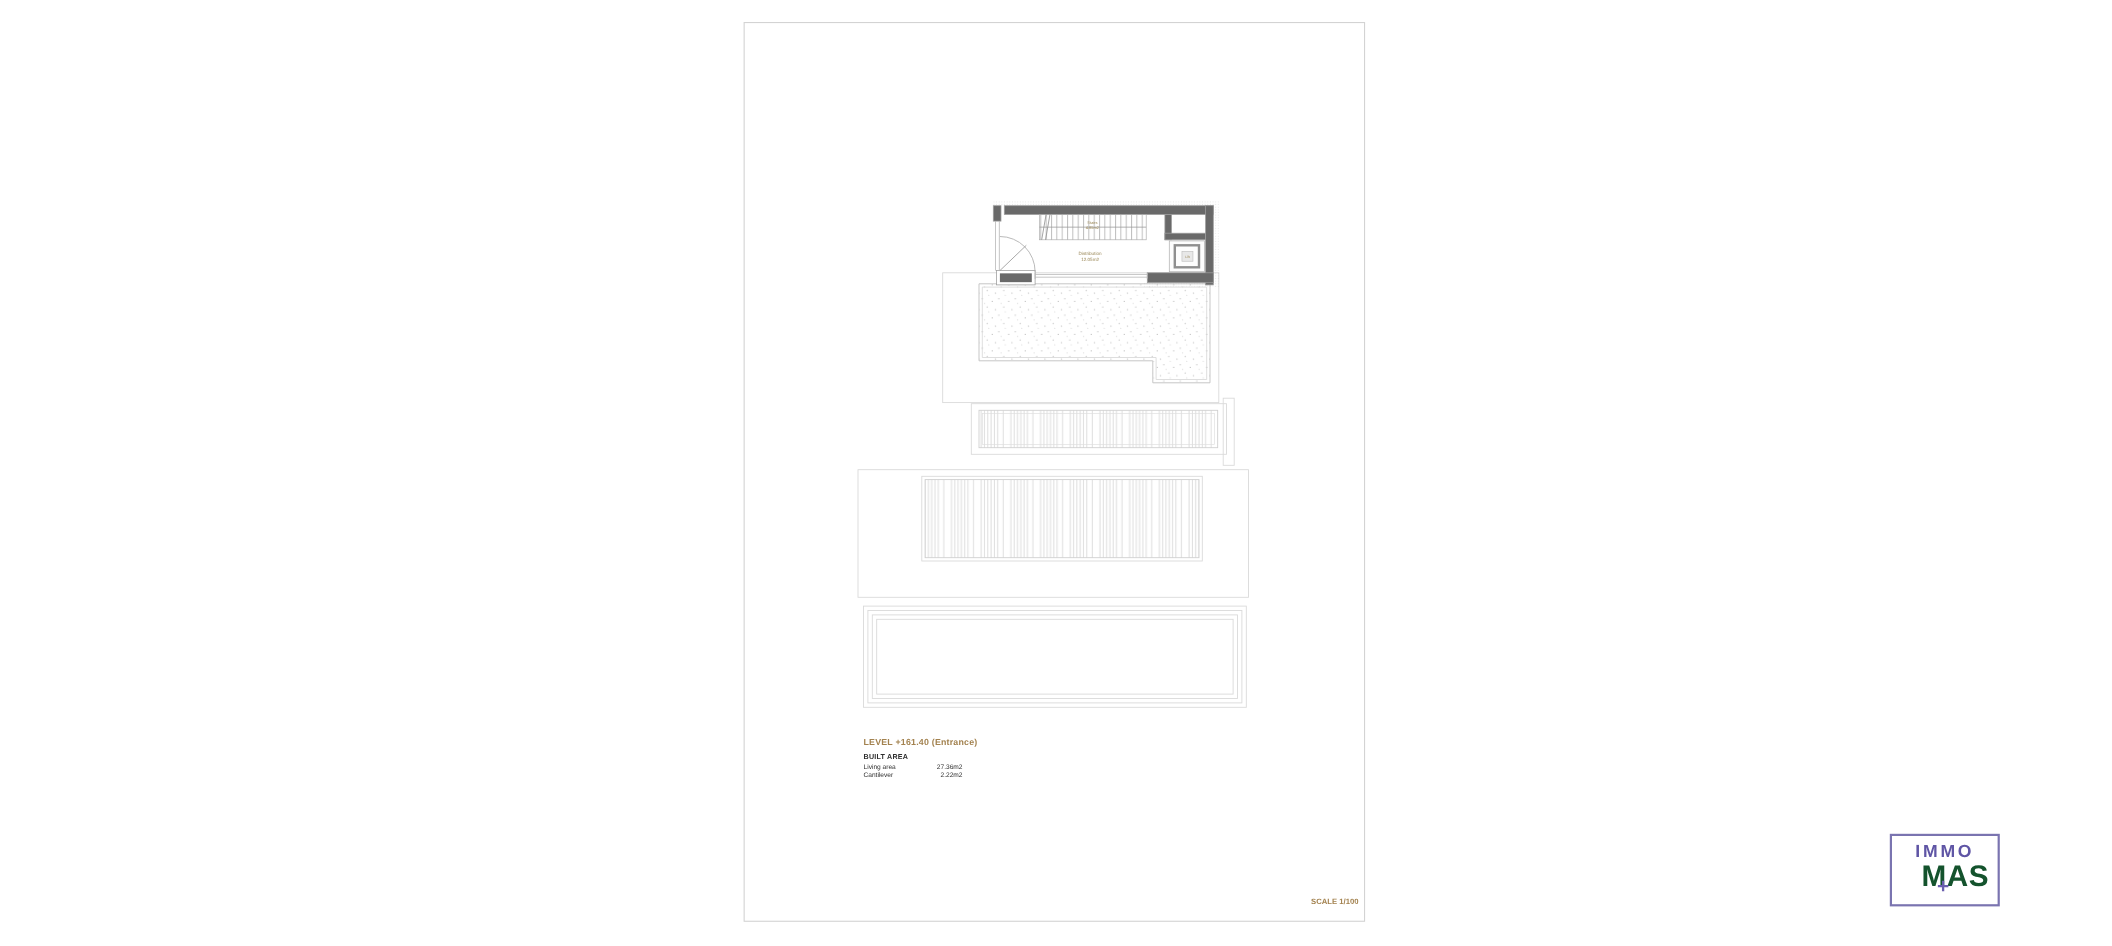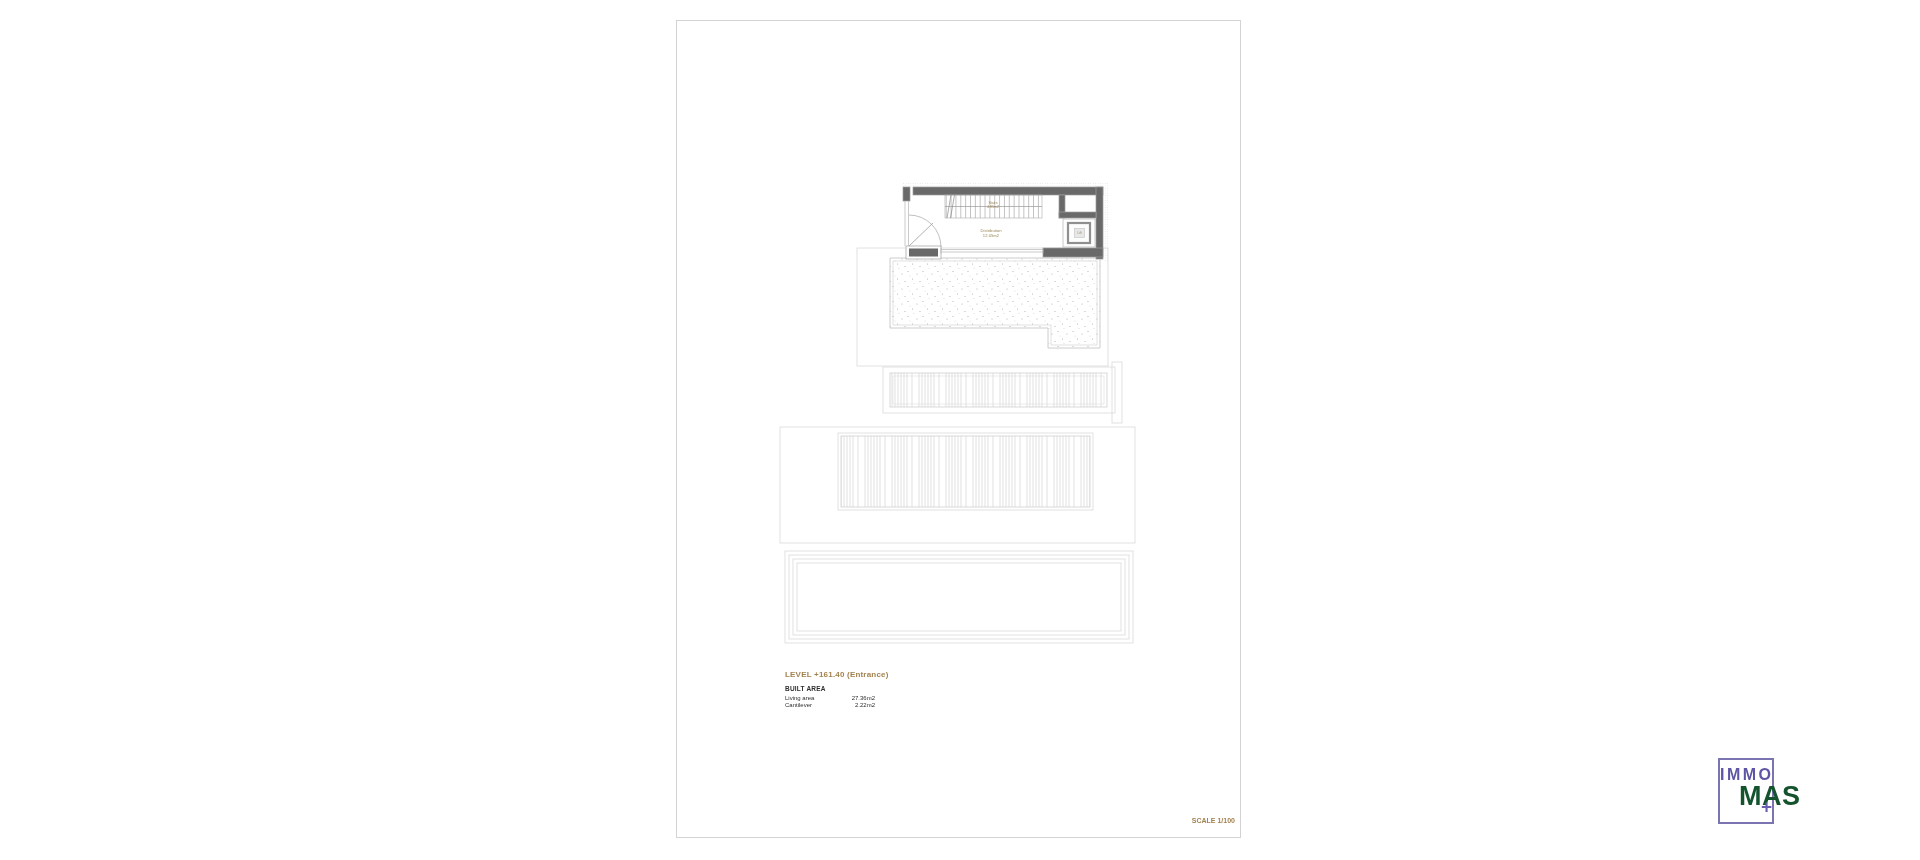--- a/index.html
+++ b/index.html
@@ -10,21 +10,21 @@
   .plan-svg{position:absolute;left:660px;top:150px;width:600px;height:560px;}
 
   .level-title{position:absolute;left:785px;top:670px;font-size:8px;font-weight:bold;
                color:#a3824f;letter-spacing:.2px;white-space:nowrap;text-align:center;}
   .built-block{position:absolute;left:785px;top:685px;width:90px;color:#2e2e2e;}
   .built-heading{font-size:6.5px;font-weight:bold;margin-bottom:2.5px;letter-spacing:.2px;}
   .built-row{display:flex;justify-content:space-between;font-size:6px;line-height:7.5px;}
   .scale-text{position:absolute;left:1135px;top:817px;width:100px;text-align:right;
               font-size:7px;font-weight:bold;color:#a3824f;}
 
-  .logo{position:absolute;left:1718px;top:758px;width:56px;height:66px;
+  .logo{position:absolute;left:1718px;top:758px;width:100px;height:66px;
         border:2px solid #7a74b0;box-sizing:border-box;background:#ffffff;
         text-align:center;}
   .logo-immo{margin-top:7px;font-size:16px;line-height:16px;font-weight:bold;
              color:#5f55a5;letter-spacing:2.5px;}
   .logo-mas{font-size:27px;line-height:25px;font-weight:bold;color:#14532d;
             letter-spacing:.5px;margin-top:1px;padding-left:19px;}
   .logo-plus{position:absolute;left:41px;top:36px;font-size:19px;font-weight:bold;
              color:#6a5fae;}
   svg text{font-family:"Liberation Sans", sans-serif;}
 </style>

